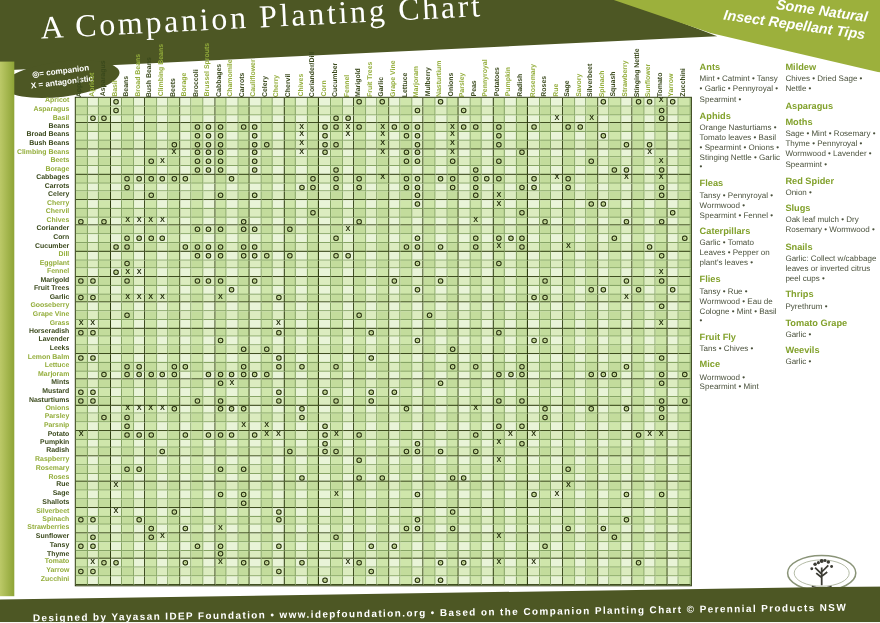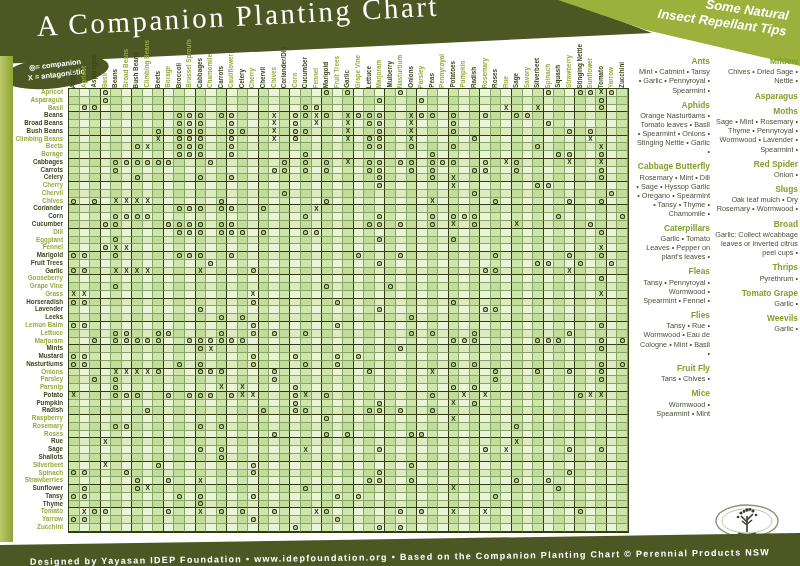--- a/index.html
+++ b/index.html
@@ -41,21 +41,21 @@
         grid-template-columns:repeat(53,10.55px);grid-auto-rows:7.78px;
         border:1.5px solid #2f3d10;box-sizing:content-box;}
   .cell{border-right:1px solid #86a465;border-bottom:1px solid #86a465;box-sizing:border-box;
         display:flex;align-items:center;justify-content:center;}
   .s0{background:#cfe6ab;} .s1{background:#c3dc9c;} .s2{background:#e9f4d8;} .s3{background:#dcecc0;}
   .br3{border-right:1px solid #2f3d10;} .bb3{border-bottom:1px solid #2f3d10;}
   .dot{width:5px;height:5px;border-radius:50%;background:#26300f;
        box-shadow:inset 0 0 0 0.9px #26300f, inset 0 0 0 2.2px #c9dd9c;}
   .xmark{font-size:6.6px;font-weight:bold;color:#26300f;line-height:6px;}
   
-  .tips{position:absolute;top:56px;font-size:7.3px;color:#49503b;line-height:1.24;text-align:right;}
+  .tips{position:absolute;top:56px;font-size:7.3px;color:#49503b;line-height:1.24;}
   #tipsL{left:636px;width:74px;}
   #tipsR{left:714px;width:84px;}
   .tip{margin-bottom:5px;}
   .tip h4{margin:0 0 1px 0;font-size:8.4px;color:#82a12c;font-weight:bold;}
   .tip p{margin:0;}
   
   #logo{position:absolute;left:714px;top:498px;}
   
   .footer{position:absolute;left:0;bottom:0;width:800px;height:33px;background:#4d5724;
           clip-path:polygon(0 12px,800px 0,800px 33px,0 33px);}
@@ -4247,30 +4247,26 @@
   <div class="tips" id="tipsL">
       <div class="tip">
         <h4>Ants</h4>
         <p>Mint • Catmint • Tansy • Garlic • Pennyroyal • Spearmint •</p>
       </div>
       <div class="tip">
         <h4>Aphids</h4>
         <p>Orange Nasturtiams • Tomato leaves • Basil • Spearmint • Onions • Stinging Nettle • Garlic •</p>
       </div>
       <div class="tip">
-        <h4>Cabbage Butterfly</h4>
-        <p>Rosemary • Mint • Dill • Sage • Hyssop Garlic • Oregano • Spearmint • Tansy • Thyme • Chamomile •</p>
+        <h4>Fleas</h4>
+        <p>Tansy • Pennyroyal • Wormwood • Spearmint • Fennel •</p>
       </div>
       <div class="tip">
         <h4>Caterpillars</h4>
         <p>Garlic • Tomato Leaves • Pepper on plant's leaves •</p>
-      </div>
-      <div class="tip">
-        <h4>Fleas</h4>
-        <p>Tansy • Pennyroyal • Wormwood • Spearmint • Fennel •</p>
       </div>
       <div class="tip">
         <h4>Flies</h4>
         <p>Tansy • Rue • Wormwood • Eau de Cologne • Mint • Basil •</p>
       </div>
       <div class="tip">
         <h4>Fruit Fly</h4>
         <p>Tans • Chives •</p>
       </div>
       <div class="tip">
@@ -4292,21 +4288,21 @@
       </div>
       <div class="tip">
         <h4>Red Spider</h4>
         <p>Onion •</p>
       </div>
       <div class="tip">
         <h4>Slugs</h4>
         <p>Oak leaf mulch • Dry Rosemary • Wormwood •</p>
       </div>
       <div class="tip">
-        <h4>Broad</h4>
+        <h4>Snails</h4>
         <p>Garlic: Collect w/cabbage leaves or inverted citrus peel cups •</p>
       </div>
       <div class="tip">
         <h4>Thrips</h4>
         <p>Pyrethrum •</p>
       </div>
       <div class="tip">
         <h4>Tomato Grape</h4>
         <p>Garlic •</p>
       </div>

